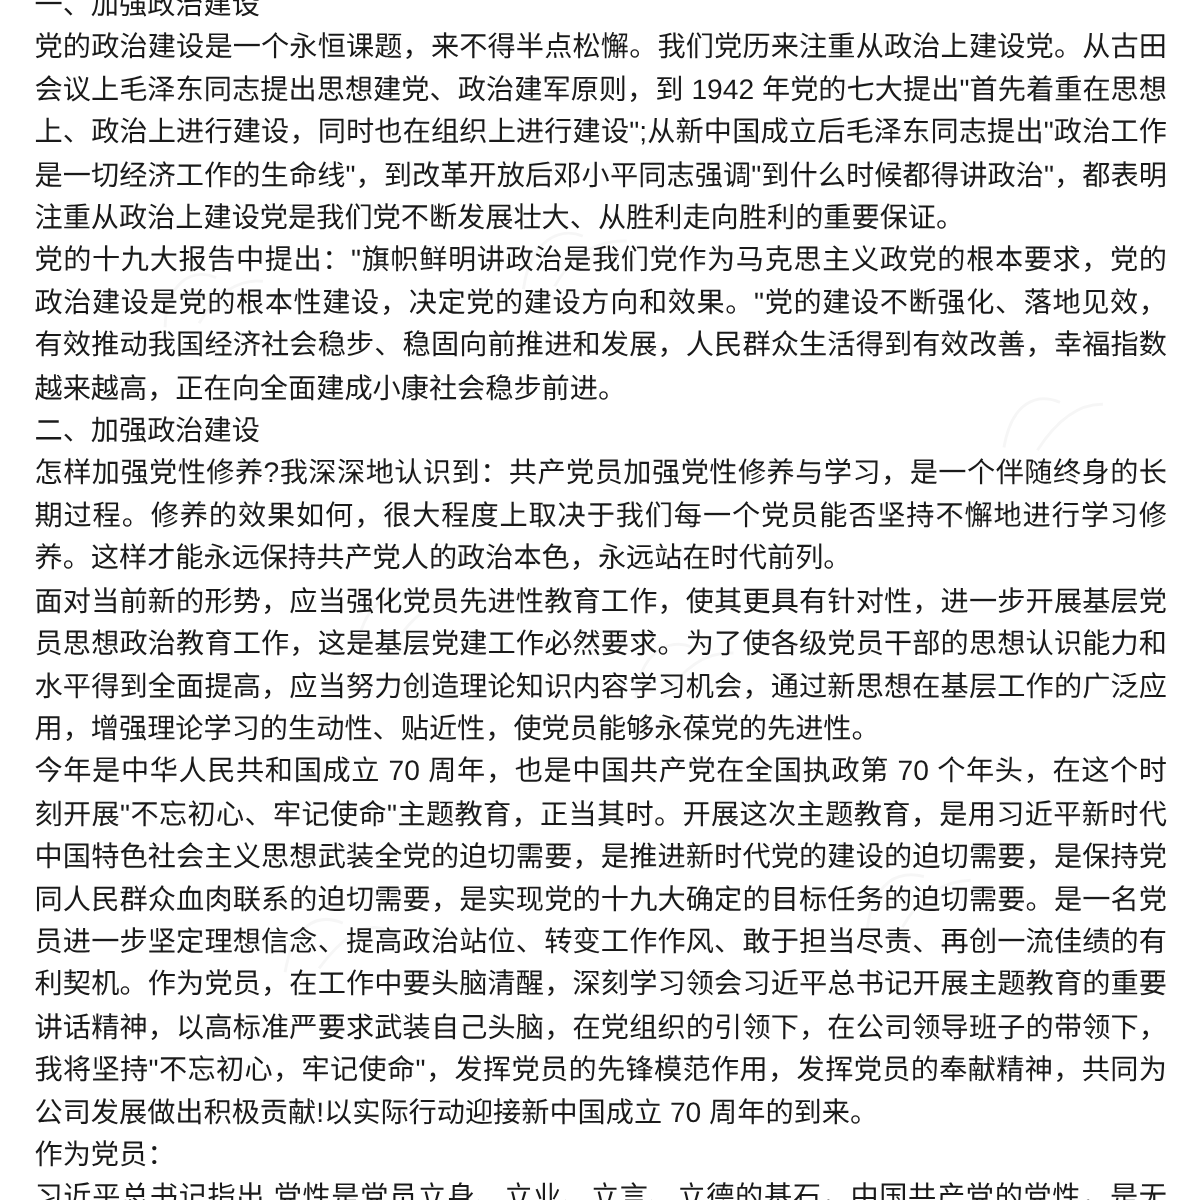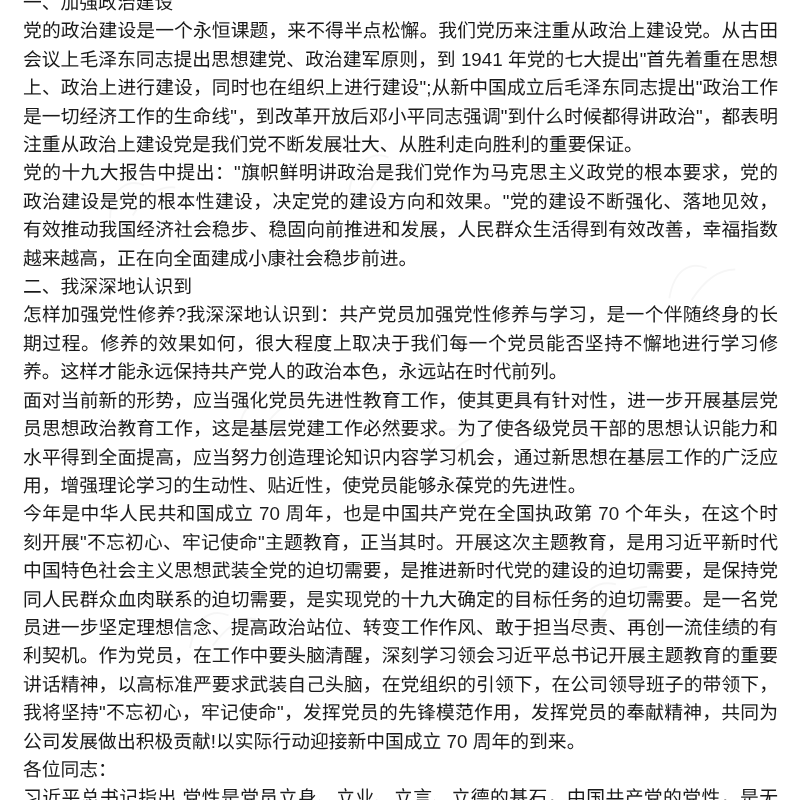--- a/index.html
+++ b/index.html
@@ -86,23 +86,23 @@
       </svg>
   </div>
   <div class="wm" style="left:175px; top:598px;">
     <svg viewBox="0 0 86 52">
         <path d="M8 38 C 24 12, 42 8, 56 22 M30 44 C 50 32, 68 26, 80 36" fill="none" stroke="#000000" stroke-opacity="0.10" stroke-width="2"></path>
       </svg>
   </div>
 
   <div class="text-col">
     <p class="block heading">一、加强政治建设</p>
-    <p class="block">党的政治建设是一个永恒课题，来不得半点松懈。我们党历来注重从政治上建设党。从古田会议上毛泽东同志提出思想建党、政治建军原则，到 1941 年党的七大提出"首先着重在思想上、政治上进行建设，同时也在组织上进行建设";从新中国成立后毛泽东同志提出"政治工作是一切经济工作的生命线"，到改革开放后邓小平同志强调"到什么时候都得讲政治"，都表明注重从政治上建设党是我们党不断发展壮大、从胜利走向胜利的重要保证。</p>
+    <p class="block">党的政治建设是一个永恒课题，来不得半点松懈。我们党历来注重从政治上建设党。从古田会议上毛泽东同志提出思想建党、政治建军原则，到 1942 年党的七大提出"首先着重在思想上、政治上进行建设，同时也在组织上进行建设";从新中国成立后毛泽东同志提出"政治工作是一切经济工作的生命线"，到改革开放后邓小平同志强调"到什么时候都得讲政治"，都表明注重从政治上建设党是我们党不断发展壮大、从胜利走向胜利的重要保证。</p>
     <p class="block">党的十九大报告中提出："旗帜鲜明讲政治是我们党作为马克思主义政党的根本要求，党的政治建设是党的根本性建设，决定党的建设方向和效果。"党的建设不断强化、落地见效，有效推动我国经济社会稳步、稳固向前推进和发展，人民群众生活得到有效改善，幸福指数越来越高，正在向全面建成小康社会稳步前进。</p>
-    <p class="block heading">二、我深深地认识到</p>
+    <p class="block heading">二、加强政治建设</p>
     <p class="block">怎样加强党性修养?我深深地认识到：共产党员加强党性修养与学习，是一个伴随终身的长期过程。修养的效果如何，很大程度上取决于我们每一个党员能否坚持不懈地进行学习修养。这样才能永远保持共产党人的政治本色，永远站在时代前列。</p>
     <p class="block">面对当前新的形势，应当强化党员先进性教育工作，使其更具有针对性，进一步开展基层党员思想政治教育工作，这是基层党建工作必然要求。为了使各级党员干部的思想认识能力和水平得到全面提高，应当努力创造理论知识内容学习机会，通过新思想在基层工作的广泛应用，增强理论学习的生动性、贴近性，使党员能够永葆党的先进性。</p>
     <p class="block">今年是中华人民共和国成立 70 周年，也是中国共产党在全国执政第 70 个年头，在这个时刻开展"不忘初心、牢记使命"主题教育，正当其时。开展这次主题教育，是用习近平新时代中国特色社会主义思想武装全党的迫切需要，是推进新时代党的建设的迫切需要，是保持党同人民群众血肉联系的迫切需要，是实现党的十九大确定的目标任务的迫切需要。是一名党员进一步坚定理想信念、提高政治站位、转变工作作风、敢于担当尽责、再创一流佳绩的有利契机。作为党员，在工作中要头脑清醒，深刻学习领会习近平总书记开展主题教育的重要讲话精神，以高标准严要求武装自己头脑，在党组织的引领下，在公司领导班子的带领下，我将坚持"不忘初心，牢记使命"，发挥党员的先锋模范作用，发挥党员的奉献精神，共同为公司发展做出积极贡献!以实际行动迎接新中国成立 70 周年的到来。</p>
-    <p class="block">各位同志：</p>
+    <p class="block">作为党员：</p>
     <p class="block">习近平总书记指出,党性是党员立身、立业、立言、立德的基石，中国共产党的党性，是无产</p>
   </div>
 
 </div>
 
 </body></html>

